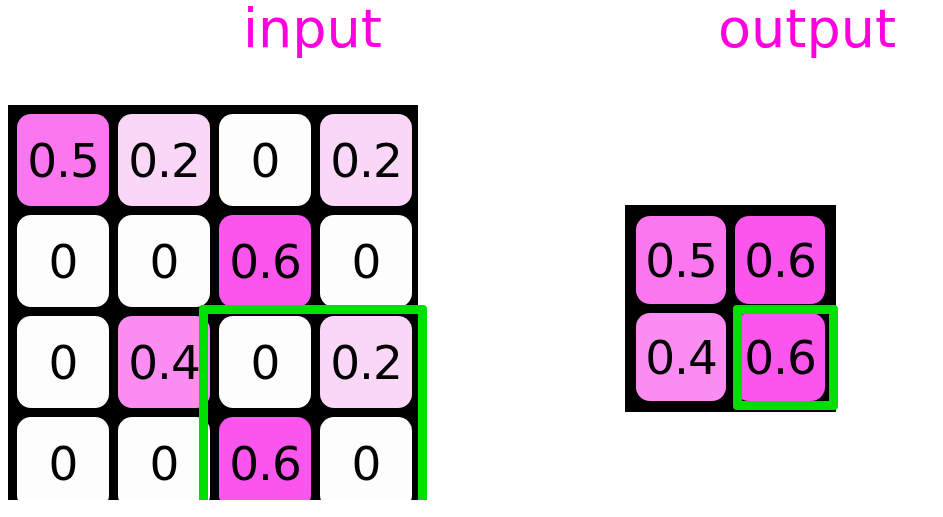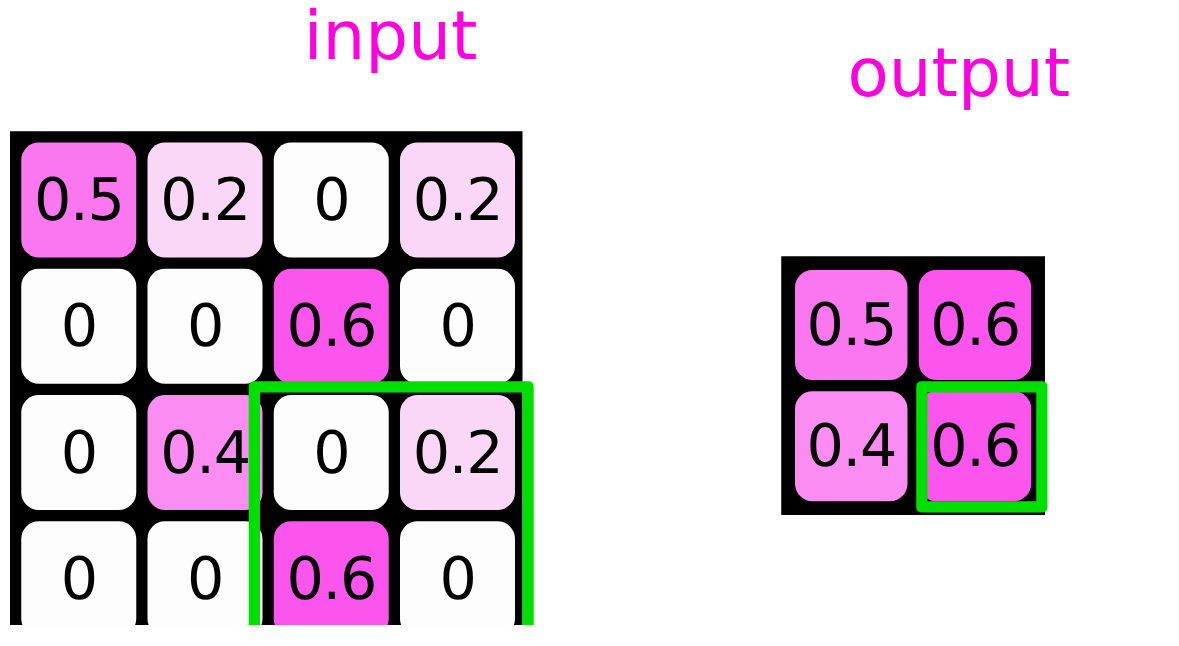--- a/index.html
+++ b/index.html
@@ -18,21 +18,21 @@
 
   .title {
     position: absolute;
     color: #ff00e0;
     font-size: 54px;
     line-height: 1;
     font-family: "DejaVu Sans", sans-serif;
     white-space: nowrap;
   }
   #title-input  { left: 243px; top: 2px; }
-  #title-output { left: 678px; top: 2px; margin-top: 30px; }
+  #title-output { left: 718px; top: 2px; }
 
   
   .grid {
     position: absolute;
     background: #000000;
     display: grid;
     box-sizing: border-box;
   }
   .cell {
     position: relative;

